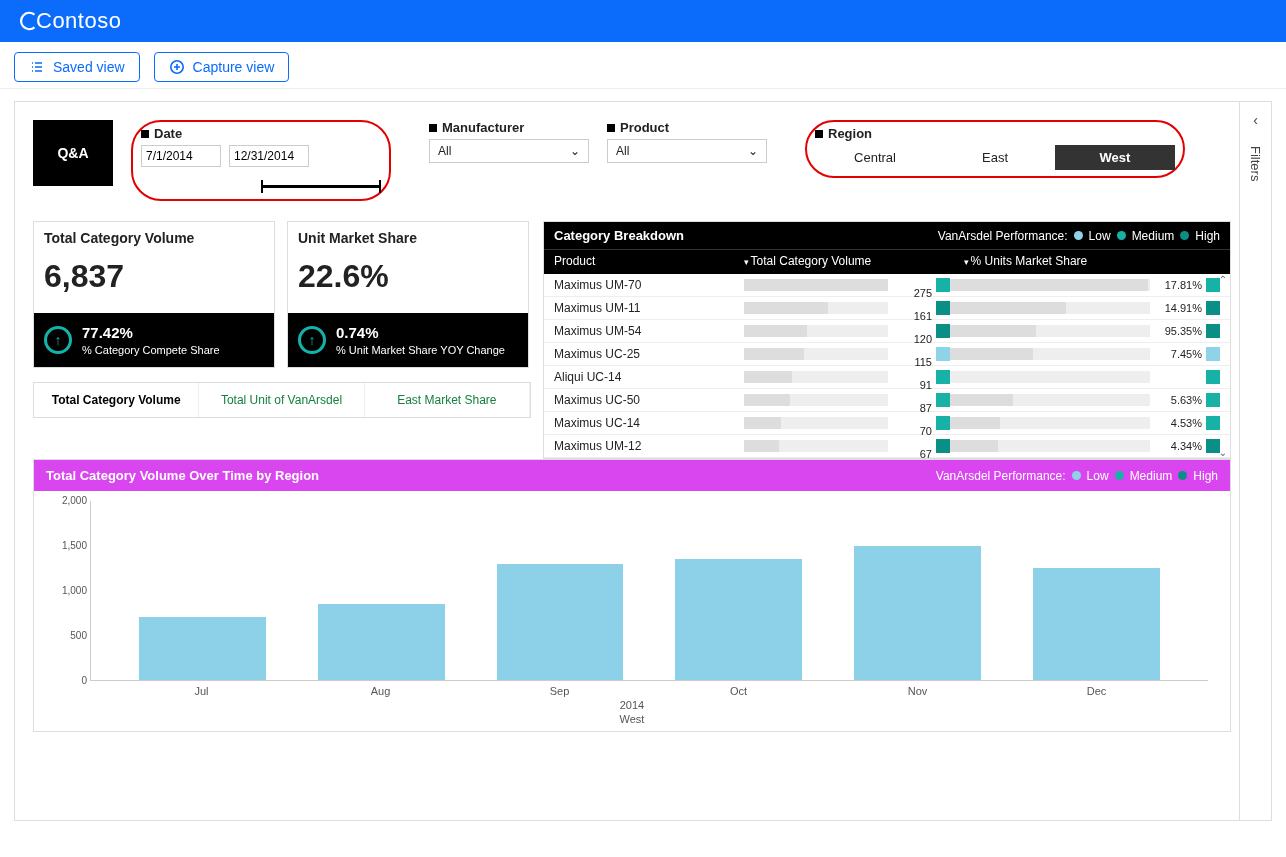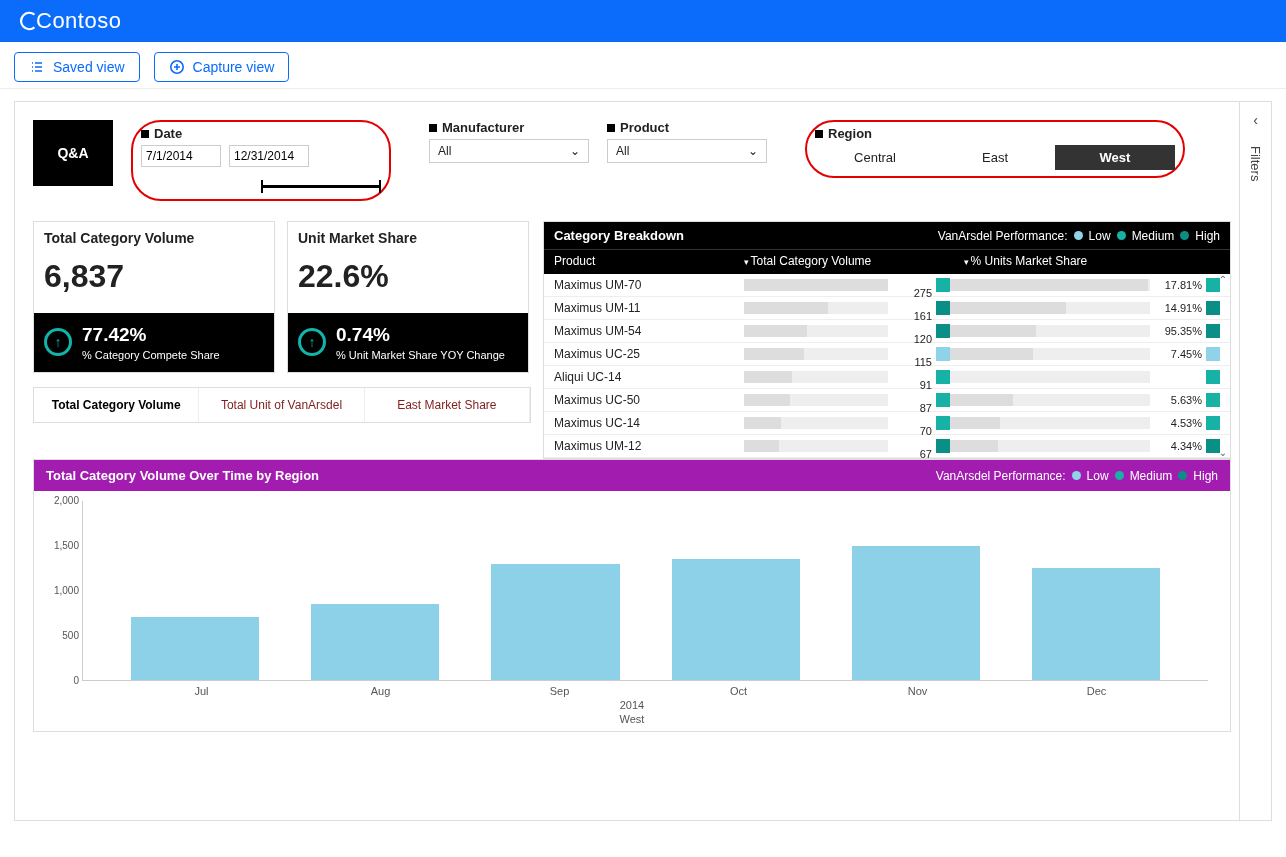--- a/index.html
+++ b/index.html
@@ -30,47 +30,47 @@
 .region-tabs { display: flex; margin-top: 2px;}
 .region-tabs .rt { flex: 1; text-align: center; padding: 4px 0; font-size: 13px; border:1px solid transparent; cursor:pointer; }
 .region-tabs .rt.active { background: #333; color: #fff; font-weight:600;}
 .row2 { display: flex; gap: 12px; margin-top: 20px; }
 .kpi { border: 1px solid #ddd; width: 242px; display:flex; flex-direction:column; }
 .kpi .kh { font-weight: 600; font-size: 14px; padding: 8px 10px; }
 .kpi .kv { font-size: 32px; font-weight: 700; padding: 4px 10px 18px 10px; }
 .kpi .kf { background: #000; color: #fff; padding: 10px; display: flex; gap: 10px; align-items: center; }
 .kpi .kf .circ { width: 28px; height: 28px; border:3px solid #12b3a8; border-radius:50%; display:flex; align-items:center; justify-content:center; color:#12b3a8; font-size:14px;}
 .kpi .kf .ktext { font-size: 11px; line-height:1.3;}
-.kpi .kf .ktext .p { font-weight:700; font-size:19px;}
+.kpi .kf .ktext .p { font-weight:700; font-size:15px;}
 .breakdown { flex:1; border:1px solid #ddd; display:flex; flex-direction:column; min-width:640px;}
 .bd-header { background:#000; color:#fff; padding:6px 10px; display:flex; justify-content:space-between; align-items:center; font-size:13px;}
 .bd-header .ttl{font-weight:700;}
 .legend { font-size:12px; display:flex; align-items:center; gap:6px;}
 .dot{display:inline-block; width:9px; height:9px; border-radius:50%;}
 .bd-cols { background:#000; color:#fff; display:flex; font-size:12px; padding:4px 10px 6px 10px; border-top:1px solid #333;}
 .bd-cols .c1{flex:0 0 190px;} .bd-cols .c2{flex:0 0 220px;} .bd-cols .c3{flex:1;}
 .bd-body { position:relative; overflow:hidden;}
 .bd-row { display:flex; align-items:center; font-size:12px; height:23px; padding:0 10px; border-bottom:1px solid #eee;}
 .bd-row .c1{flex:0 0 190px;}
 .bd-row .c2{flex:0 0 206px; display:flex; align-items:center; gap:4px;}
 .bd-row .c3{flex:1; display:flex; align-items:center; gap:4px;}
 .bar-bg{height:12px; background:#eee; position:relative; flex:1;}
 .bar-num{font-size:11px; width:40px; text-align:right;margin-top:16px;}
 .pct-num{font-size:11px; width:48px; text-align:right;}
 .chip{width:14px; height:14px;}
 .scroll-affordance{position:absolute; right:1px; top:0; bottom:0; width:12px;}
 .scroll-affordance .ar{font-size:10px; color:#666; text-align:center;}
 .tabs3 { display:flex; margin-top:14px; border:1px solid #ddd; width:498px;}
-.tabs3 .t { flex:1; text-align:center; padding:10px 4px; font-size:12px; color:#7f1d1d; cursor:pointer; border-right:1px solid #eee;}
+.tabs3 .t { flex:1; text-align:center; padding:10px 4px; font-size:12px; color:#15803d; cursor:pointer; border-right:1px solid #eee;}
 .tabs3 .t.active{color:#000; font-weight:700;}
 .timechart { margin-top:0px; border:1px solid #ddd;}
-.tc-header{ background:#a21caf; color:#fff; padding:8px 12px; display:flex; justify-content:space-between; font-size:13px;}
+.tc-header{ background:#d946ef; color:#fff; padding:8px 12px; display:flex; justify-content:space-between; font-size:13px;}
 .tc-header .ttl{font-weight:700;}
 .tc-body{ padding:10px 22px 6px 22px; }
-.plot{ position:relative; height:180px; border-left:1px solid #ccc; border-bottom:1px solid #ccc; margin-left:26px;}
+.plot{ position:relative; height:180px; border-left:1px solid #ccc; border-bottom:1px solid #ccc; margin-left:34px;}
 .ylabels{position:absolute; left:-40px; top:-6px; bottom:-6px; width:36px; display:flex; flex-direction:column; justify-content:space-between; font-size:10px; color:#555; text-align:right;}
 .bars{position:absolute; inset:0; display:flex; align-items:flex-end; gap:52px; padding:0 48px;}
 .bar{flex:1; background:#8dd1e8; max-width:130px;}
 .xlabels{display:flex; gap:52px; padding:4px 48px 0 82px; font-size:11px; color:#555;}
 .xlabels span{flex:1; text-align:center; max-width:130px;}
 .axis-sub{text-align:center; font-size:11px; color:#555; margin-top:2px;}
 </style>
 </head>
 <body>
 

